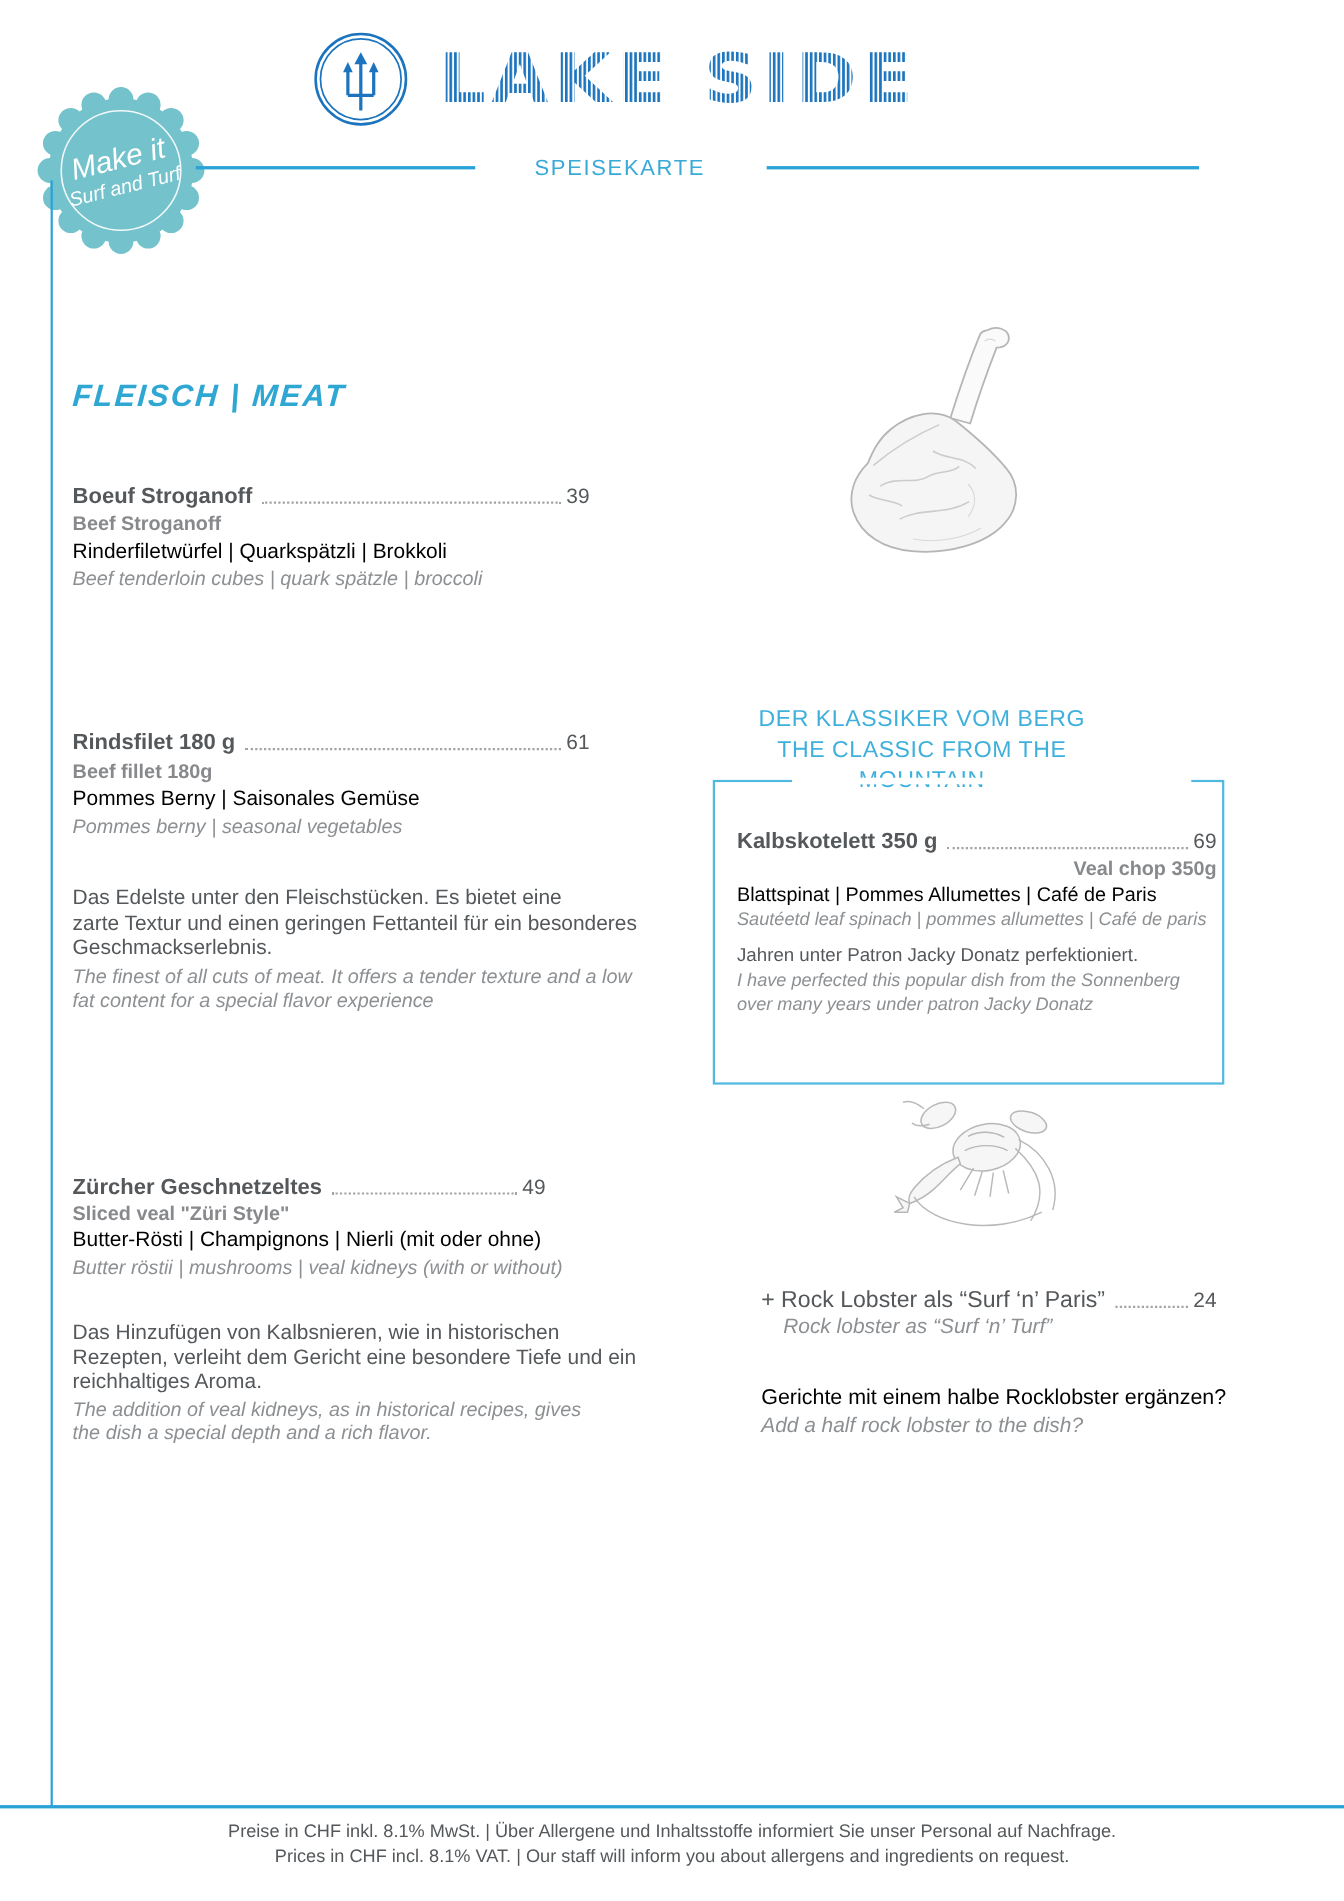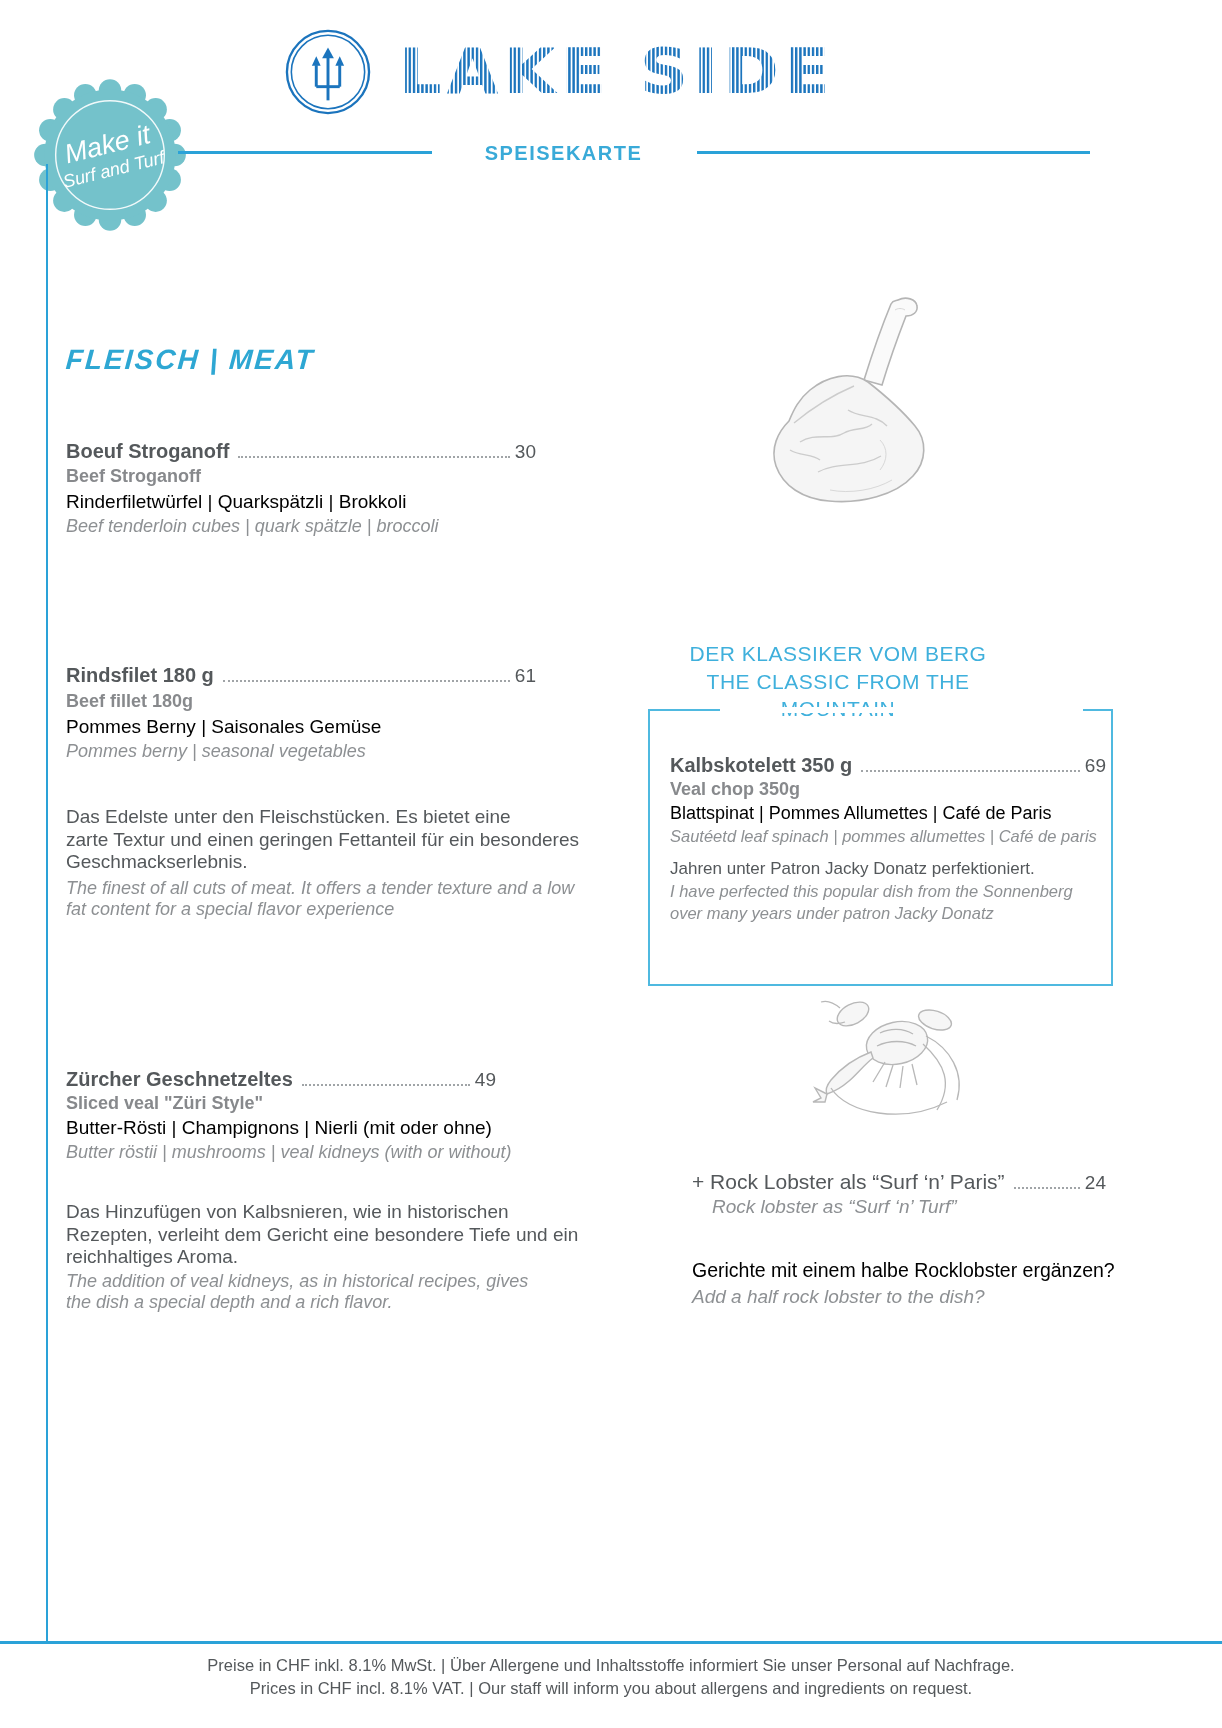--- a/index.html
+++ b/index.html
@@ -11,21 +11,21 @@
   .menu-title{font-size:20px;font-weight:bold;color:#54585b;white-space:nowrap;}
   .dots{flex:1;border-bottom:2px dotted #a0a4a7;margin:0 5px 5px 9px;min-width:18px;}
   .price{font-size:19px;color:#54585b;}
   .subtitle{font-size:18px;font-weight:bold;color:#87898c;white-space:nowrap;}
   .sides-de{font-size:19px;color:#000000;white-space:nowrap;}
   .sides-en{font-size:18px;font-style:italic;color:#8d9093;white-space:nowrap;}
   .para-de{font-size:19px;color:#54585b;line-height:22.5px;white-space:nowrap;}
   .para-en{font-size:18px;font-style:italic;color:#8d9093;line-height:21.5px;white-space:nowrap;}
   .section-title{font-size:28px;font-weight:bold;font-style:italic;letter-spacing:2px;
                  color:#2ea7d3;transform:skewX(-4deg);}
-  .speisekarte{font-size:20px;letter-spacing:1.5px;color:#39aad8;font-weight:bold;}
+  .speisekarte{font-size:20px;letter-spacing:1.5px;color:#39aad8;}
   .classic-heading{font-size:21px;line-height:27.5px;color:#3fb0dc;text-align:center;letter-spacing:.5px;}
   .box-line{white-space:nowrap;}
   .footer-text{font-size:16.5px;color:#54585b;text-align:center;width:100%;}
   .badge-text{display:flex;flex-direction:column;align-items:center;justify-content:center;
               transform:rotate(-14deg);color:#ffffff;text-align:center;}
   .badge-line1{font-size:27px;font-style:italic;line-height:30px;}
   .badge-line2{font-size:18px;font-style:italic;line-height:22px;}
 </style>
 </head>
 <body>
@@ -90,21 +90,21 @@
   <div class="abs rule" style="left:697px;top:151px;width:393px;height:3px;"></div>
 
   <div class="abs rule" style="left:46px;top:164px;width:2px;height:1479px;"></div>
 
   <div class="abs section-title" style="left:66px;top:344px;">FLEISCH | MEAT</div>
 
   <div class="abs" style="left:66px;top:440px;width:470px;">
     <div class="menu-title-row">
       <span class="menu-title">Boeuf Stroganoff</span>
       <span class="dots"></span>
-      <span class="price">30</span>
+      <span class="price">39</span>
     </div>
     <div class="subtitle" style="margin-top:3px;">Beef Stroganoff</div>
     <div class="sides-de" style="margin-top:4px;">Rinderfiletwürfel | Quarkspätzli | Brokkoli</div>
     <div class="sides-en" style="margin-top:3px;">Beef tenderloin cubes | quark spätzle | broccoli</div>
   </div>
 
   <div class="abs" style="left:66px;top:664px;width:470px;">
     <div class="menu-title-row">
       <span class="menu-title">Rindsfilet 180 g</span>
       <span class="dots"></span>
@@ -166,21 +166,21 @@
 
   <div class="abs" style="left:648px;top:709px;width:465px;height:277px;border:2px solid #4fb9e0;box-sizing:border-box;"></div>
   <div class="abs" style="left:720px;top:707px;width:363px;height:6px;background:#ffffff;"></div>
 
   <div class="abs" style="left:670px;top:754px;width:436px;">
     <div class="menu-title-row">
       <span class="menu-title">Kalbskotelett 350 g</span>
       <span class="dots"></span>
       <span class="price">69</span>
     </div>
-    <div class="subtitle" style="margin-top:2px;">Veal chop 350g</div>
+    <div class="subtitle" style="margin-top:2px;text-align:right;">Veal chop 350g</div>
     <div class="sides-de box-line" style="margin-top:3px;font-size:18px;">Blattspinat | Pommes Allumettes | Café de Paris</div>
     <div class="sides-en box-line" style="margin-top:3px;font-size:16.5px;">Sautéetd leaf spinach | pommes allumettes | Café de paris</div>
     <div style="margin-top:12px;">
       <div class="para-de box-line" style="font-size:17px;line-height:22px;">Jahren unter Patron Jacky Donatz perfektioniert.</div>
       <div class="para-en box-line" style="font-size:16.5px;line-height:22px;">I have perfected this popular dish from the Sonnenberg</div>
       <div class="para-en box-line" style="font-size:16.5px;line-height:22px;">over many years under patron Jacky Donatz</div>
     </div>
   </div>
 
   <svg class="abs" style="left:785px;top:988px;" width="200" height="145" viewBox="0 0 200 145">

